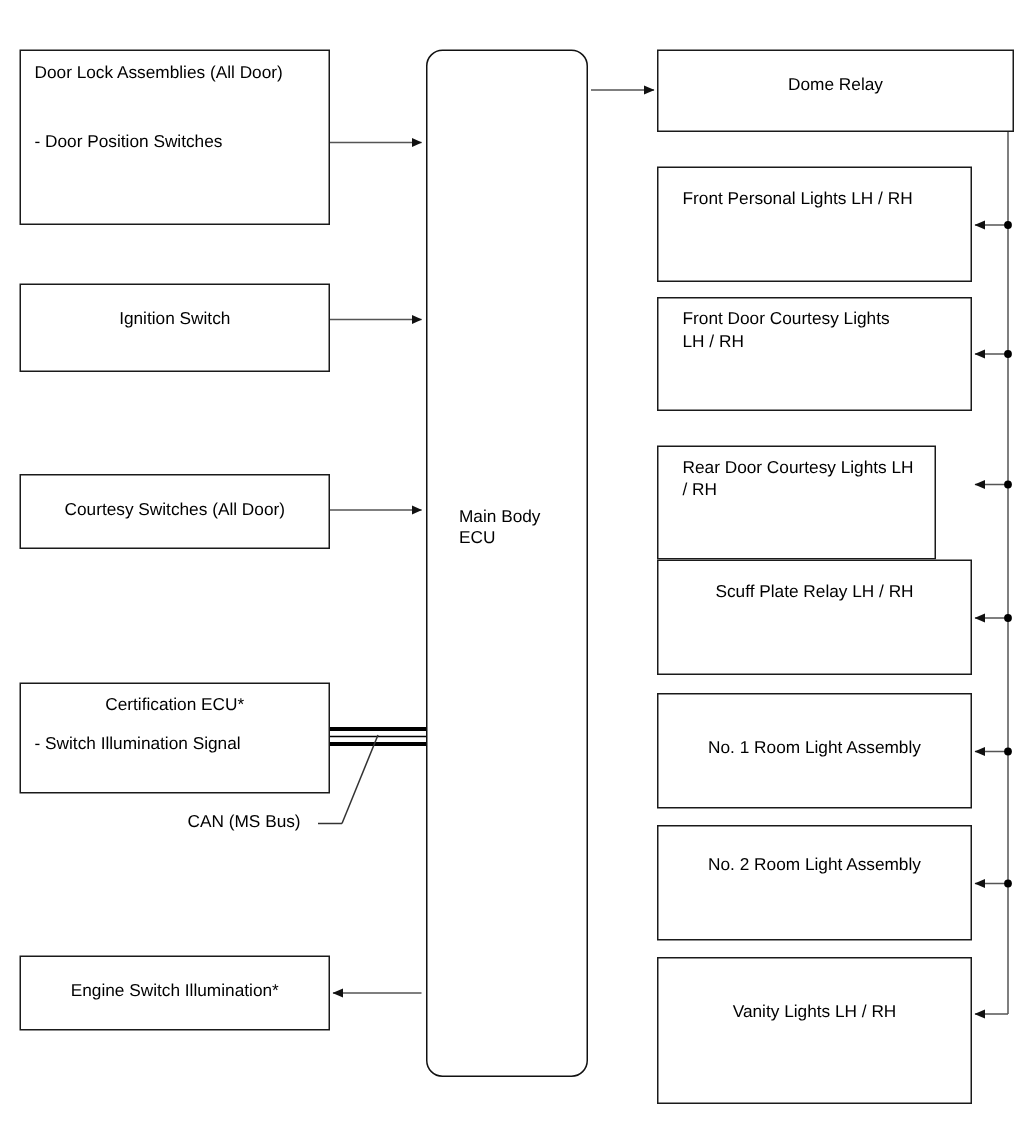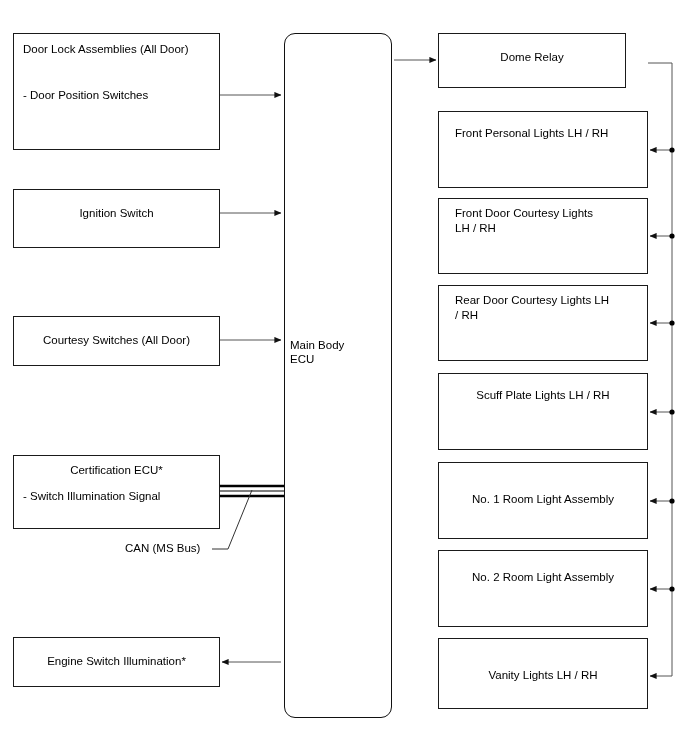--- a/index.html
+++ b/index.html
@@ -122,21 +122,21 @@
     <circle cx="672" cy="150" r="2.6" fill="#000000"></circle>
     <circle cx="672" cy="236" r="2.6" fill="#000000"></circle>
     <circle cx="672" cy="323" r="2.6" fill="#000000"></circle>
     <circle cx="672" cy="412" r="2.6" fill="#000000"></circle>
     <circle cx="672" cy="501" r="2.6" fill="#000000"></circle>
     <circle cx="672" cy="589" r="2.6" fill="#000000"></circle>
   </svg>
 
   <div class="ecu-box" style="left:284px; top:33px; width:108px; height:685px;">
   </div>
-  <div class="ecu-label" style="left:290px; top:338px; width:90px;">Main Body
+  <div class="ecu-label" style="left:306px; top:338px; width:90px;">Main Body
 ECU</div>
 
   <div class="box" style="left:13px; top:33px; width:207px; height:117px;">
     <span class="label left" style="left:9px; top:8px;">Door Lock Assemblies (All Door)</span>
     <span class="label left" style="left:9px; top:54px;">- Door Position Switches</span>
   </div>
 
   <div class="box" style="left:13px; top:189px; width:207px; height:59px;">
     <span class="label center" style="top:16px;">Ignition Switch</span>
   </div>
@@ -150,47 +150,47 @@
     <span class="label left" style="left:9px; top:33px;">- Switch Illumination Signal</span>
   </div>
 
   <div class="box" style="left:13px; top:637px; width:207px; height:50px;">
     <span class="label center" style="top:16px;">Engine Switch Illumination*</span>
   </div>
 
   <div class="can-label" style="left:125px; top:541px;">CAN (MS Bus)</div>
 
 
-  <div class="box" style="left:438px; top:33px; width:188px; height:55px;">
+  <div class="box" style="left:438px; top:33px; width:238px; height:55px;">
     <span class="label center" style="top:16px;">Dome Relay</span>
   </div>
 
   <div class="box" style="left:438px; top:111px; width:210px; height:77px;">
     <span class="label left" style="left:16px; top:14px;">Front Personal Lights LH / RH</span>
   </div>
 
   <div class="box" style="left:438px; top:198px; width:210px; height:76px;">
     <span class="label left" style="left:16px; top:7px;">Front Door Courtesy Lights
 LH / RH</span>
   </div>
 
-  <div class="box" style="left:438px; top:285px; width:210px; height:76px;">
+  <div class="box" style="left:438px; top:297px; width:186px; height:76px;">
     <span class="label left" style="left:16px; top:7px;">Rear Door Courtesy Lights LH
 / RH</span>
   </div>
 
   <div class="box" style="left:438px; top:373px; width:210px; height:77px;">
-    <span class="label center" style="top:14px;">Scuff Plate Lights LH / RH</span>
+    <span class="label center" style="top:14px;">Scuff Plate Relay LH / RH</span>
   </div>
 
   <div class="box" style="left:438px; top:462px; width:210px; height:77px;">
     <span class="label center" style="top:29px;">No. 1 Room Light Assembly</span>
   </div>
 
   <div class="box" style="left:438px; top:550px; width:210px; height:77px;">
     <span class="label center" style="top:19px;text-align:center;">No. 2 Room Light Assembly</span>
   </div>
 
-  <div class="box" style="left:438px; top:638px; width:210px; height:71px;">
+  <div class="box" style="left:438px; top:638px; width:210px; height:98px;">
     <span class="label center" style="top:29px;">Vanity Lights LH / RH</span>
   </div>
 
 </div>
 
 </body></html>

